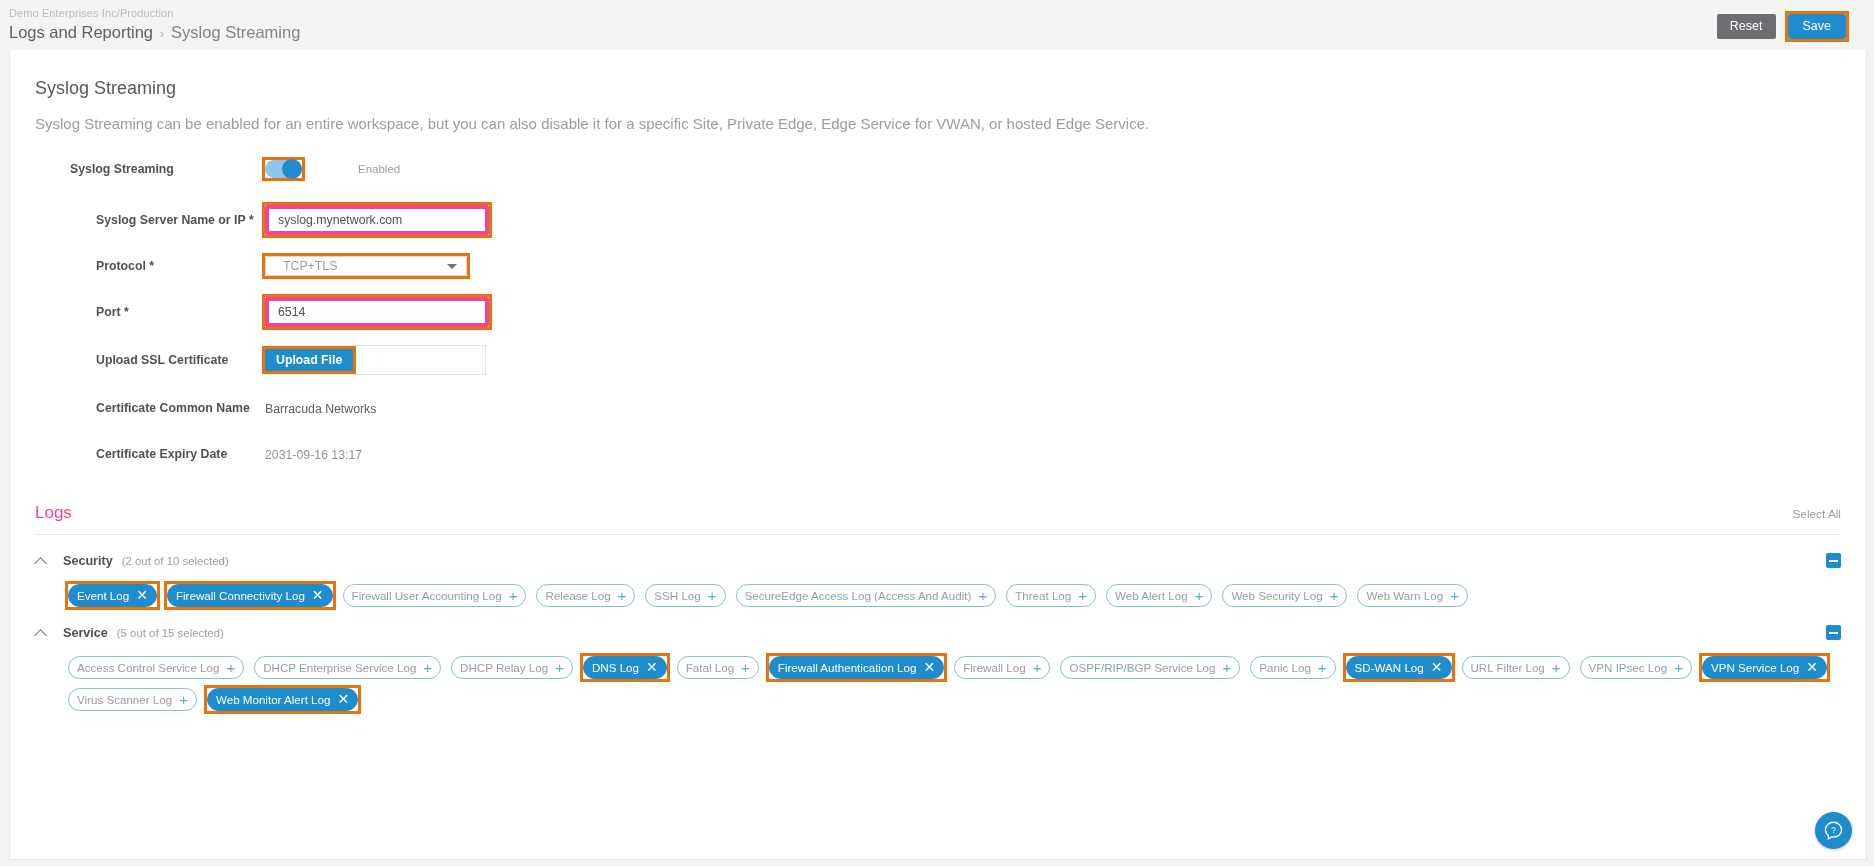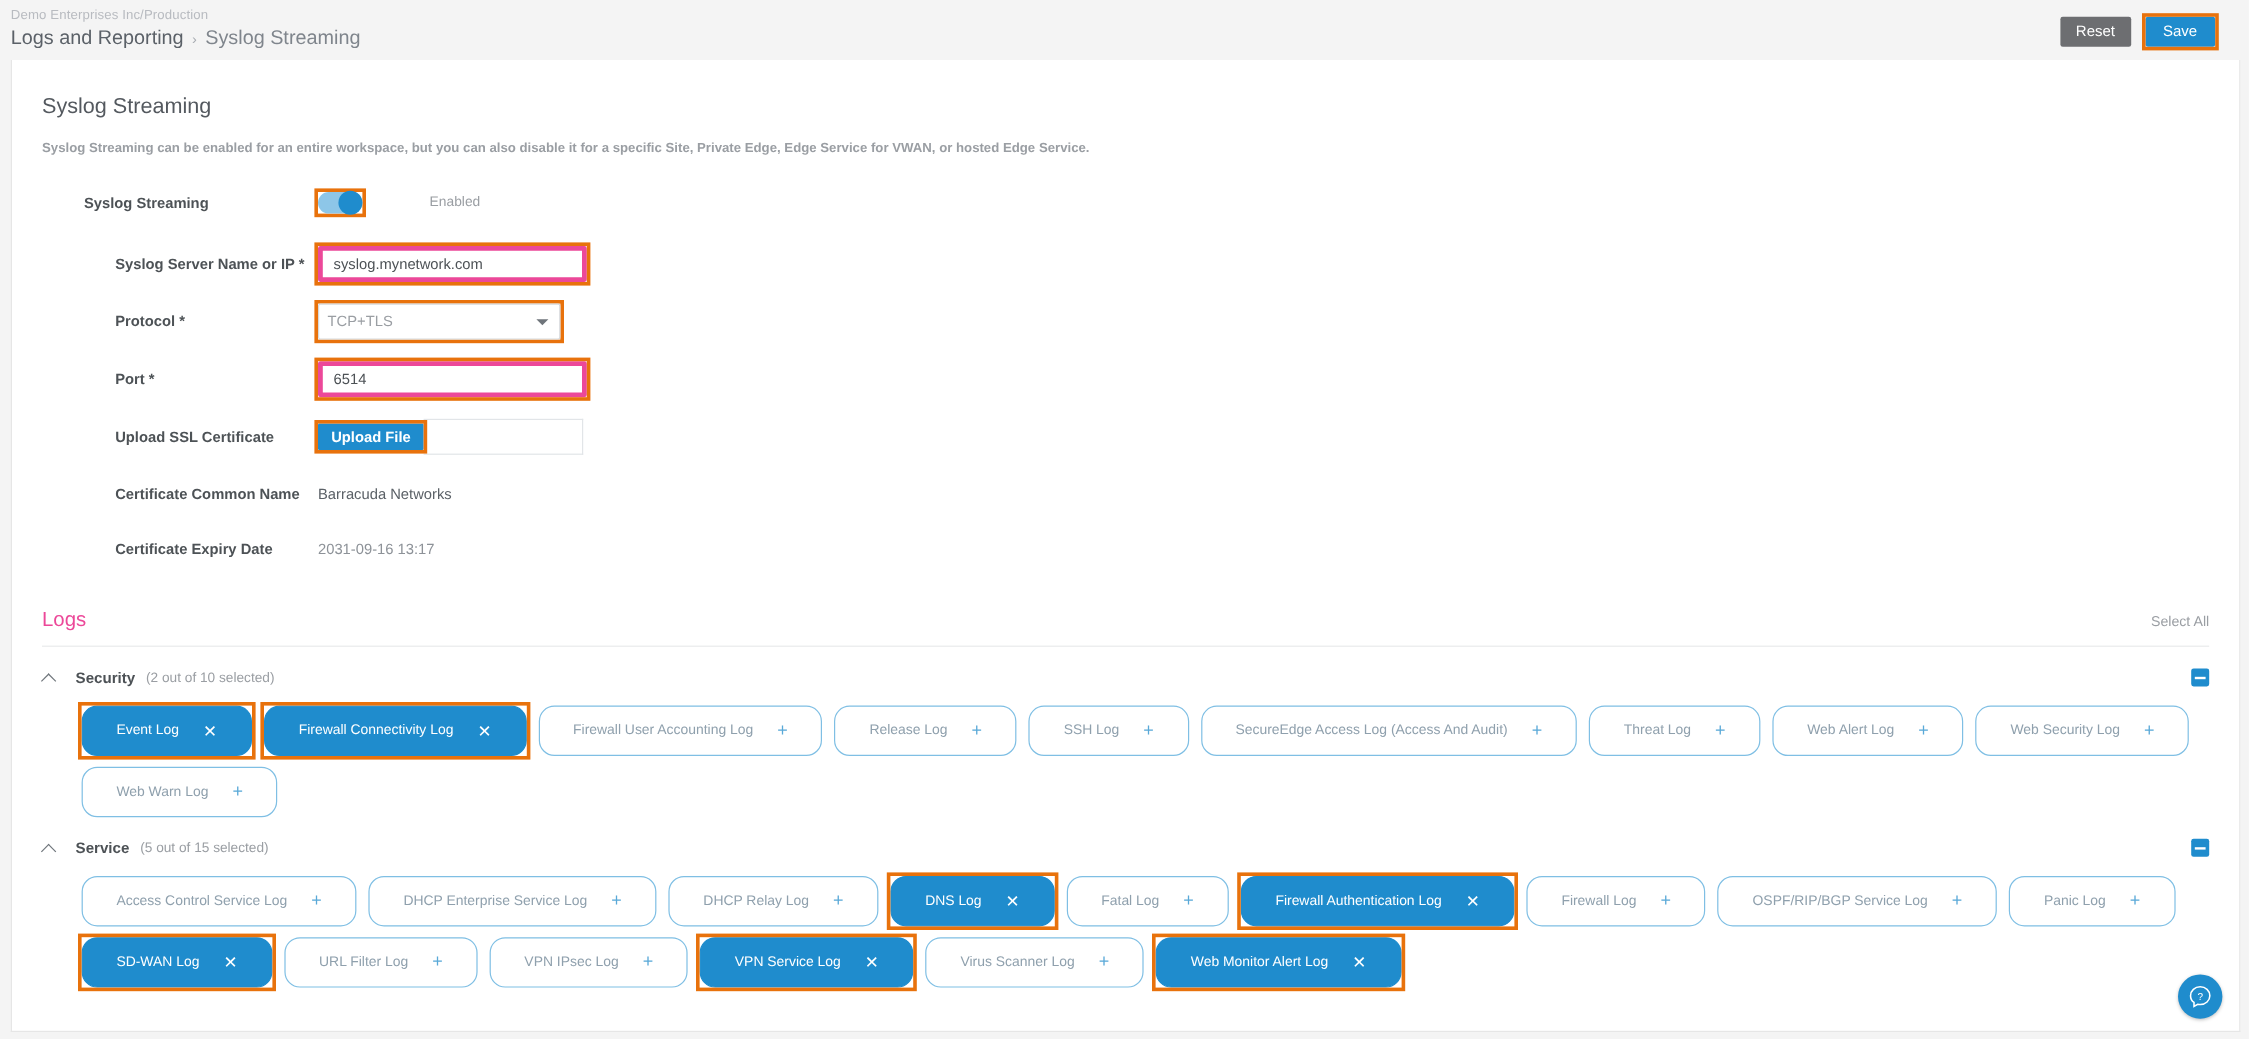--- a/index.html
+++ b/index.html
@@ -86,25 +86,24 @@
     border-top: none;
     overflow: hidden;
   }
   .page-title {
     font-size: 18px;
     color: #54595f;
     padding: 26px 0 0 25px;
     line-height: 24px;
   }
   .page-desc {
-    font-size: 11px;
+    font-size: 15px;
     color: #9a9ea3;
     padding: 16px 0 0 25px;
     line-height: 16px;
-    font-weight: bold;
   }
 
   
   .form { margin-top: 24px; }
   .frow {
     display: flex;
     align-items: center;
     min-height: 26px;
     padding-left: 60px;
   }
@@ -159,27 +158,27 @@
     font-size: 12.3px;
     color: #4d5256;
     padding: 0 9px;
     border-radius: 2px;
     display: block;
   }
   .tinput::placeholder { color: #b4b8bc; }
 
   
   .selwrap {
-    width: 202px; height: 30px;
+    width: 202px; height: 20px;
     border: 1px solid #d6d9dc;
     background: #fff;
     border-radius: 2px;
     display: flex;
     align-items: center;
-    padding: 0 7px;
+    padding: 0 17px;
     cursor: pointer;
     position: relative;
   }
   .selval { font-size: 12.3px; color: #9a9ea3; }
   .caret {
     position: absolute;
     right: 9px; top: 50%;
     margin-top: -2px;
     width: 0; height: 0;
     border-left: 5px solid transparent;
@@ -286,23 +285,23 @@
     display: flex;
     flex-wrap: wrap;
     gap: 9px 10px;
     padding: 16px 0 0 33px;
   }
   .chipcell { display: inline-flex; }
   .chipcell.marked { outline: 3px solid #e8720c; }
   .chip {
     display: inline-flex;
     align-items: center;
-    gap: 20px;
-    height: 42px;
-    padding: 0 28px;
+    gap: 7px;
+    height: 23px;
+    padding: 0 8px;
     border-radius: 13px;
     font-size: 11.6px;
     cursor: pointer;
     white-space: nowrap;
     line-height: 1;
   }
   .chip.off {
     background: #ffffff;
     border: 1px solid #7fbfe4;
     color: #8fa0ad;

